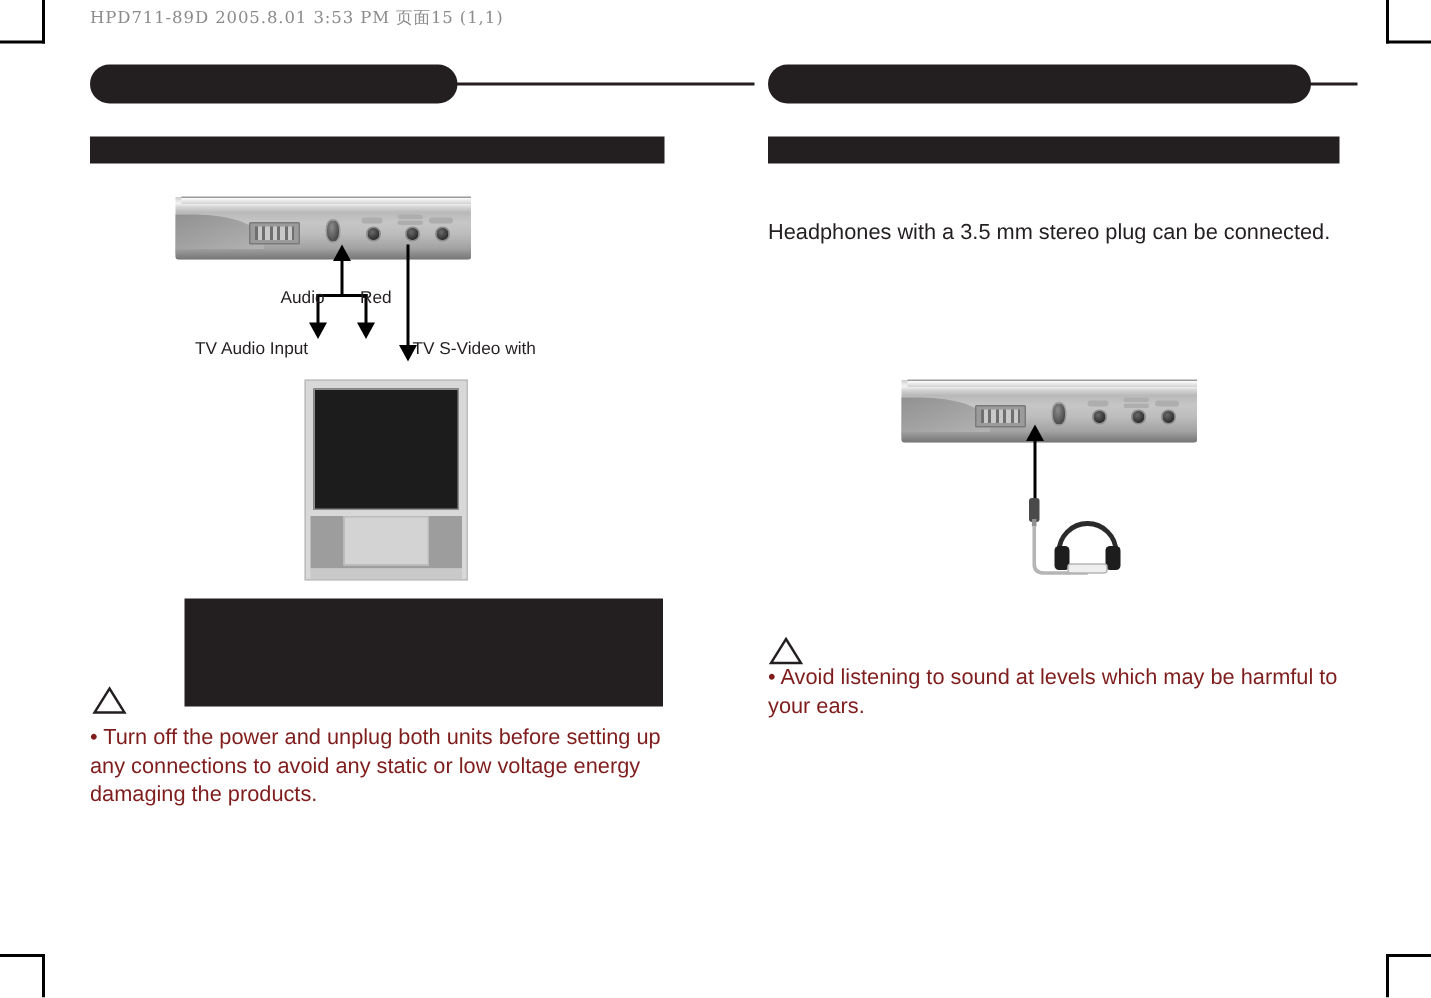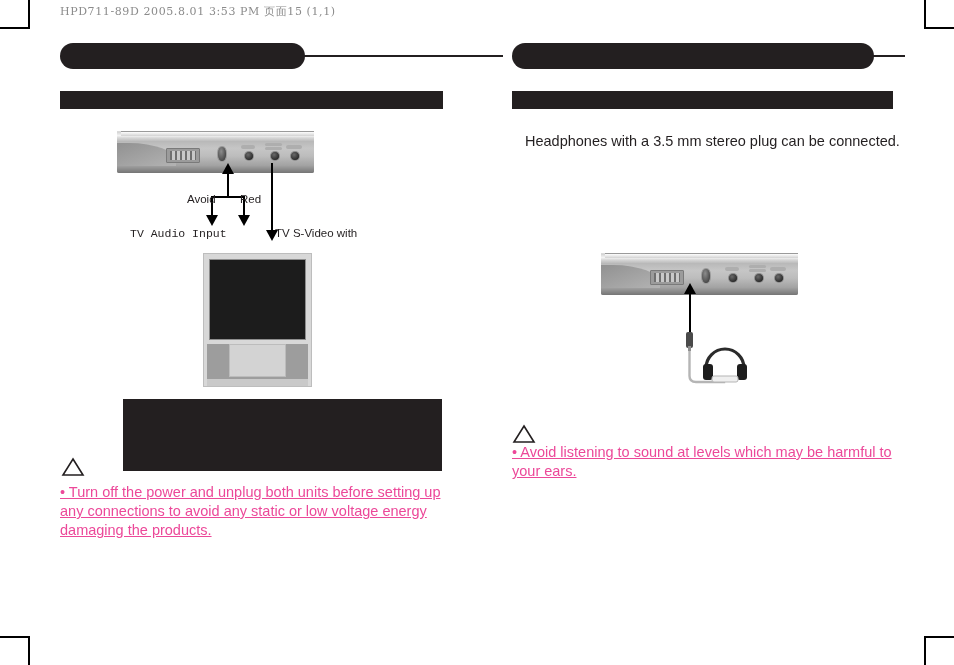--- a/index.html
+++ b/index.html
@@ -96,22 +96,21 @@
     position: absolute;
     font-size: 14.5px;
     line-height: 19px;
     color: #231f20;
   }
   .justified { text-align: justify; text-align-last: left; }
   .warn-text {
     position: absolute;
     font-size: 14.5px;
     line-height: 19px;
-    color: #ec4899;
-    text-decoration: underline;
+    color: #7f1d1d;
   }
 
   
   .fig { position: absolute; }
 
   
   .panel {
     position: relative;
     overflow: hidden;
     background: linear-gradient(to bottom,
@@ -308,27 +307,27 @@
 <div class="arrow-head-up" style="left:222px; top:163px;"></div>
 <div class="arrow-line" style="left:227px; top:173px; height:24px;"></div>
 
 <div class="arrow-h" style="left:211px; top:196px; width:34px;"></div>
 
 <div class="arrow-line" style="left:211px; top:196px; height:20px;"></div>
 <div class="arrow-head-down" style="left:206px; top:215px;"></div>
 <div class="arrow-line" style="left:243px; top:196px; height:20px;"></div>
 <div class="arrow-head-down" style="left:238px; top:215px;"></div>
 
-<div class="conn-label" style="left:187px; top:193px;">Avoid</div>
+<div class="conn-label" style="left:187px; top:193px;">Audio</div>
 <div class="conn-label" style="left:240px; top:193px;">Red</div>
 
 <div class="arrow-line" style="left:271px; top:163px; height:72px;"></div>
 <div class="arrow-head-down" style="left:266px; top:230px;"></div>
 
-<div class="conn-label" style="left:130px; top:227px;font-family:Liberation Mono, monospace;">TV Audio Input</div>
+<div class="conn-label" style="left:130px; top:227px;">TV Audio Input</div>
 <div class="conn-label" style="left:275px; top:227px;">TV S-Video with</div>
 
 <div class="fig" style="left:203px; top:253px;">
   <div class="tv" style="width:107px; height:132px;">
     <div class="tv-screen"></div>
     <div class="tv-base">
       <div class="tv-base-center"></div>
     </div>
     <div class="tv-foot"></div>
   </div>
@@ -346,21 +345,21 @@
   <div class="title-rule" style="left:340px; width:53px;"></div>
   <div class="title-pill" style="width:362px;">
     <span class="pill-label"></span>
   </div>
 </div>
 
 <div class="subtitle-bar" style="left:512px; top:91px; width:381px;">
   <span class="subtitle-label"></span>
 </div>
 
-<div class="body-text justified" style="left:512px; top:132px; width:379px;margin-left:13px;">Headphones with a 3.5 mm stereo plug can be connected.</div>
+<div class="body-text justified" style="left:512px; top:146px; width:379px;">Headphones with a 3.5 mm stereo plug can be connected.</div>
 
 <div class="fig" style="left:601px; top:250px; width:197px; height:45px;">
   <div class="panel" style="width:197px; height:45px;">
     <div class="panel-top-edge"></div>
     <div class="panel-swoop"></div>
     <div class="panel-lowerlip"></div>
 
     <div class="vent" style="left:25%; top:44%; width:16%; height:30%;"></div>
 
     <div class="jack-oval" style="left:51%; top:40%; width:4%; height:30%;"></div>

